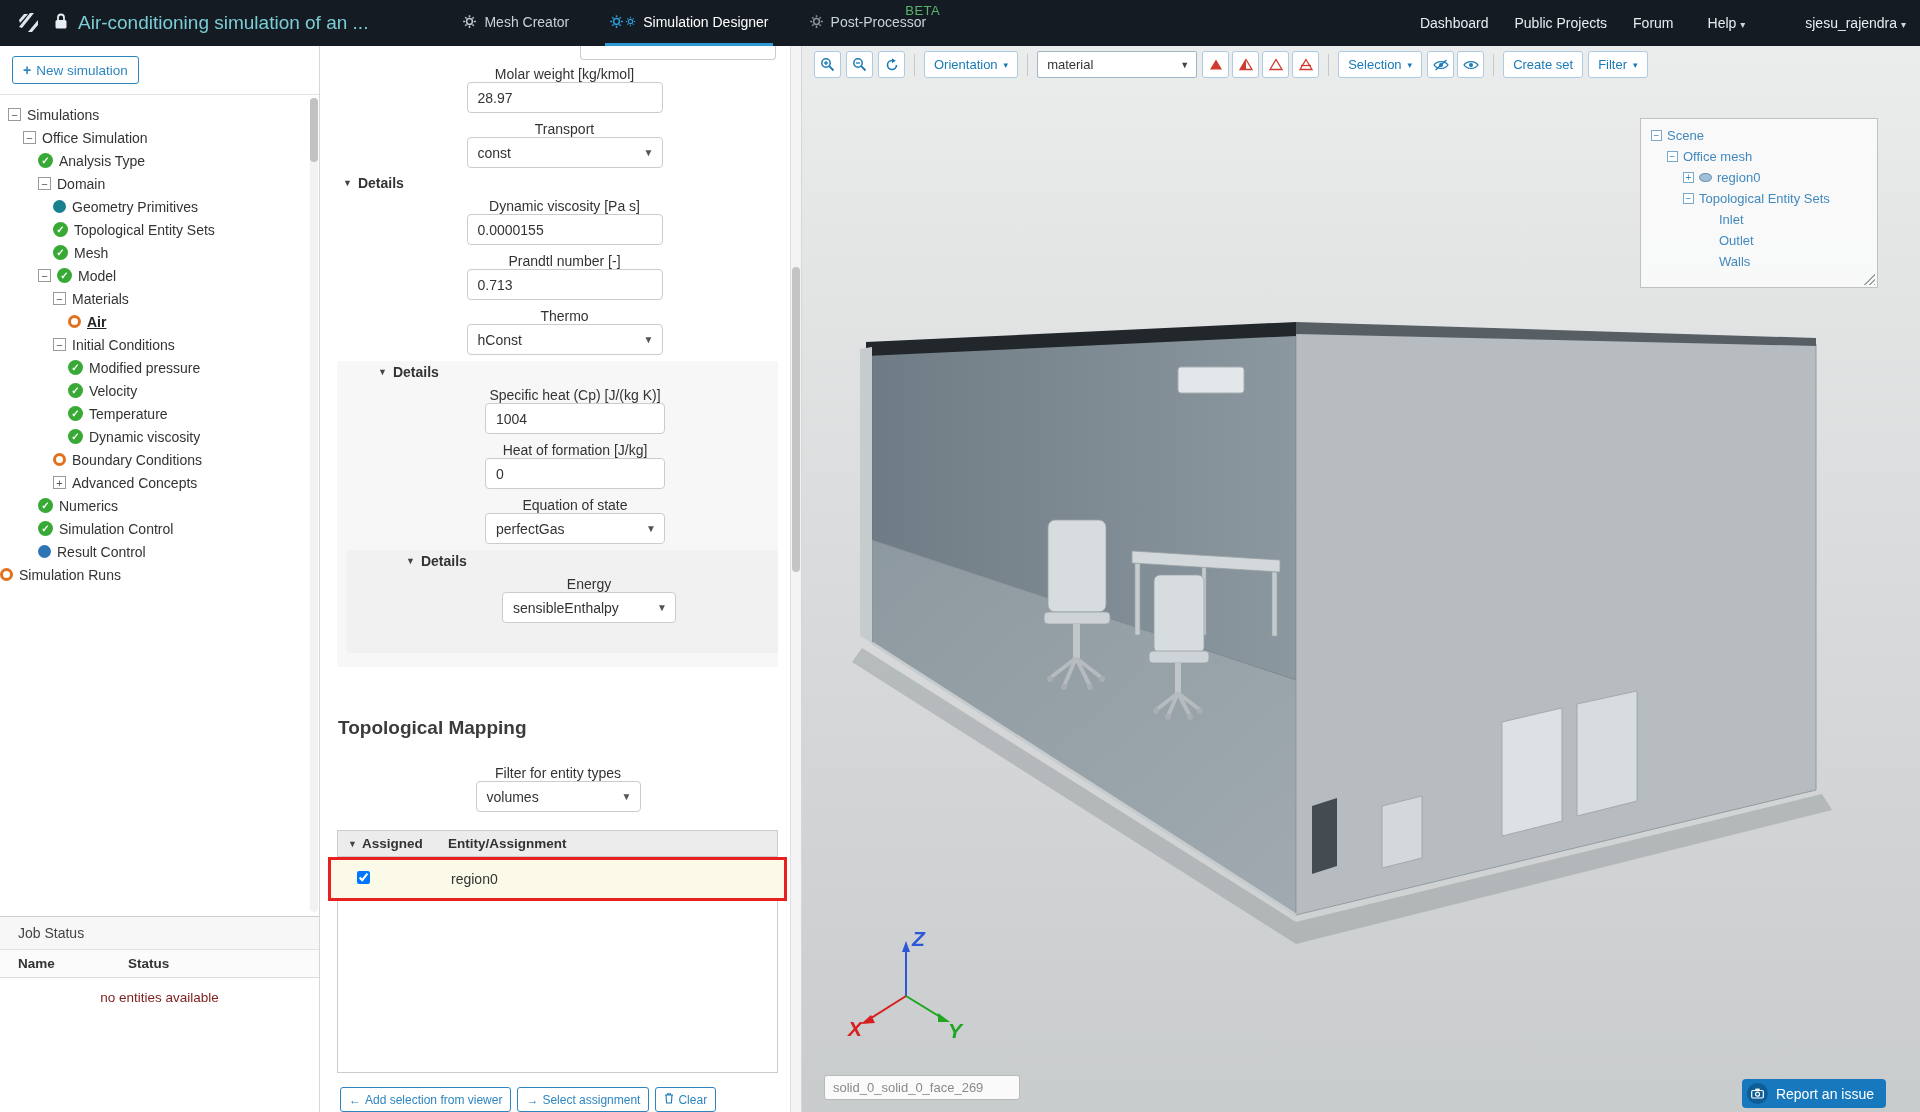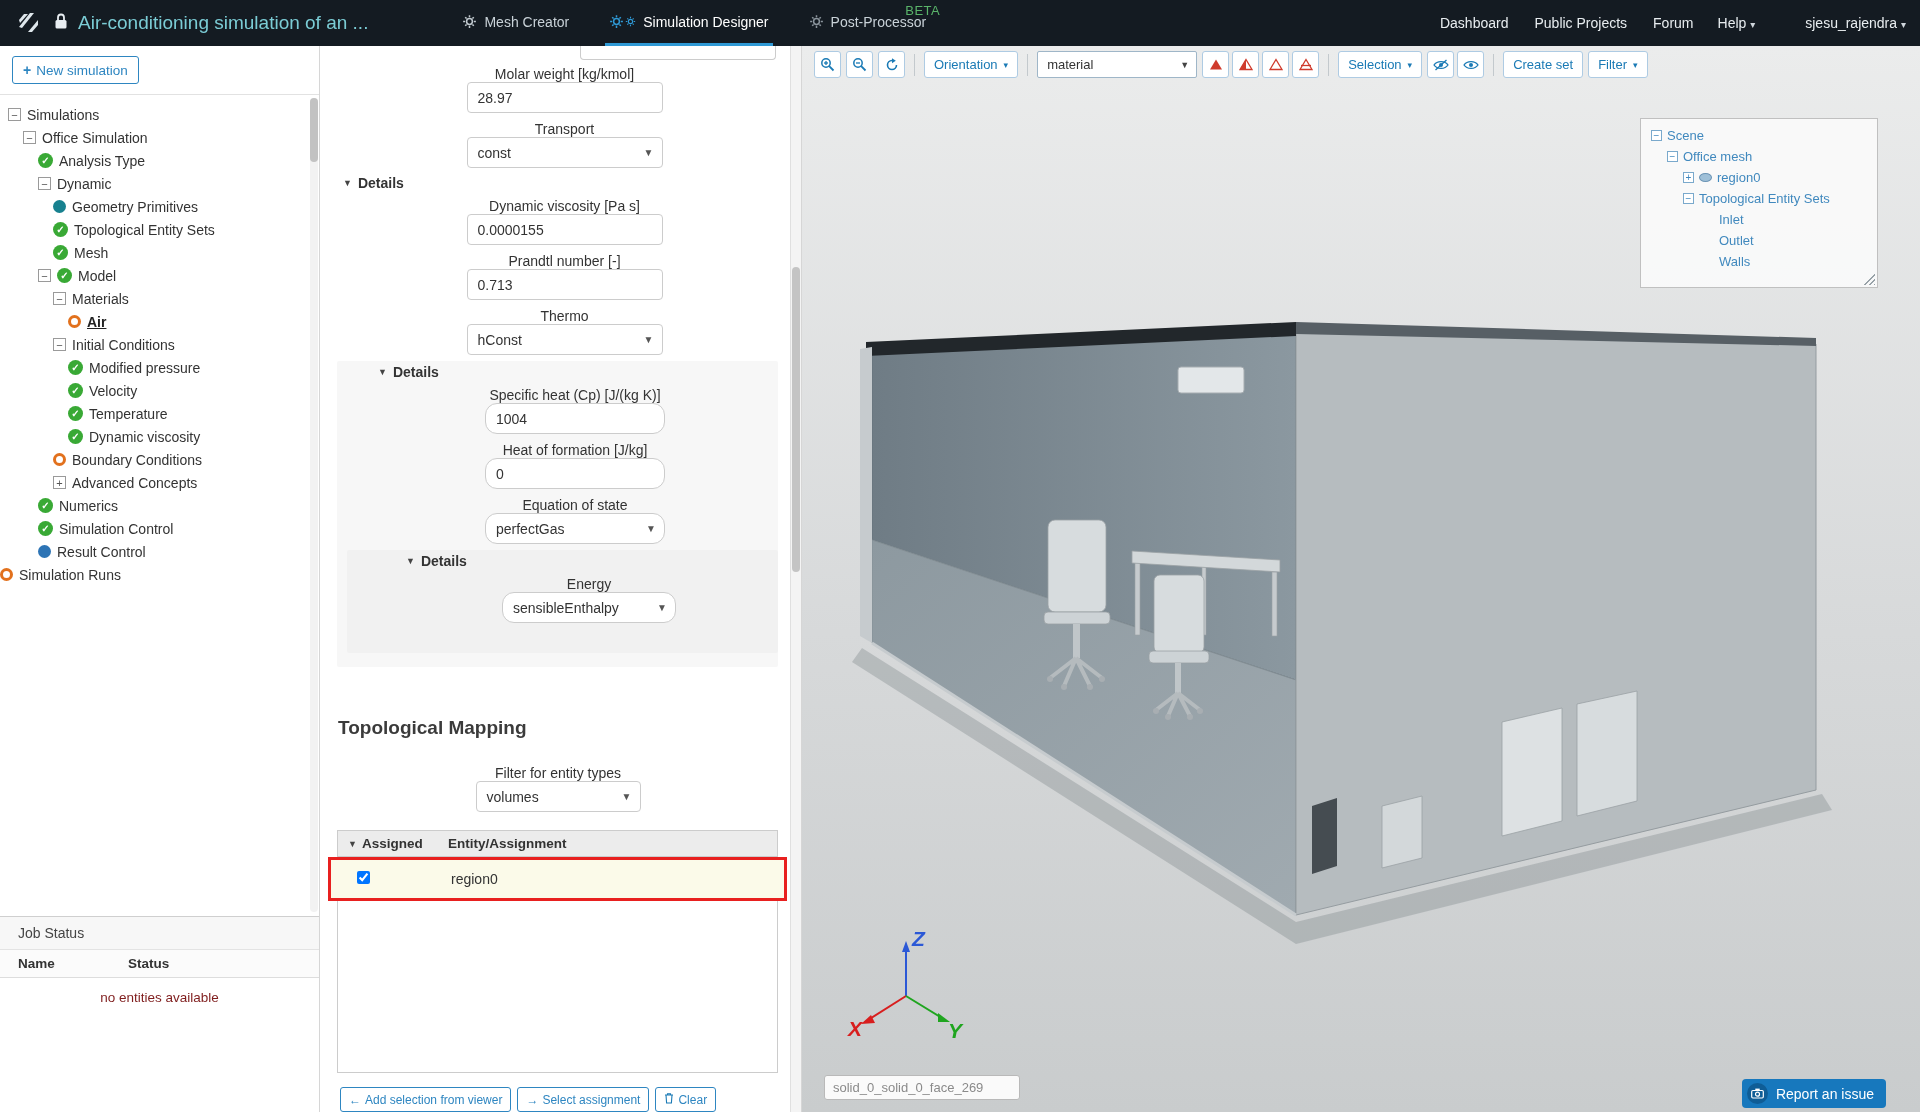--- a/index.html
+++ b/index.html
@@ -8,21 +8,21 @@
 
   
   .topbar { height:46px; background:#141b22; display:flex; align-items:center; padding:0 14px; color:#e8edf0; }
   .topbar-left { display:flex; align-items:center; gap:10px; }
   .logo { width:30px; height:30px; display:flex; align-items:center; justify-content:center; }
   .proj-title { color:#7bccd5; font-size:19px; white-space:nowrap; }
   .topbar-tabs { display:flex; align-items:stretch; gap:32px; margin-left:90px; height:46px; }
   .tab { display:flex; align-items:center; gap:7px; color:#c9d2d8; font-size:14px; border-bottom:3px solid transparent; padding:0 4px; position:relative; }
   .tab.active { color:#fff; border-bottom-color:#2f99d5; }
   .beta { position:absolute; top:3px; right:-10px; font-size:13px; color:#5ab46a; letter-spacing:.5px; }
-  .topbar-right { margin-left:auto; display:flex; align-items:center; gap:24px; font-size:14px; }
+  .topbar-right { margin-left:auto; display:flex; align-items:center; gap:34px; font-size:14px; }
   .nav-links { display:flex; gap:26px; }
   .navlink { color:#e8edf0; white-space:nowrap; }
   .navlink.user { margin-left:26px; }
   .caret-w { font-size:10px; color:#cfd6dc; }
 
   
   .main { display:flex; height:1066px; }
 
   
   .sidebar { width:320px; background:#fff; border-right:1px solid #d6d6d6; position:relative; display:flex; flex-direction:column; }
@@ -56,21 +56,21 @@
   .select .caret { color:#555; font-size:10px; }
   .details-header { display:flex; align-items:center; gap:6px; font-weight:bold; color:#333; padding:3px 0; }
   .tri { font-size:9px; color:#444; }
   .lvl1 > .details-header { padding-left:23px; }
   .lvl2 > .details-header { padding-left:41px; }
   .lvl3 > .details-header { padding-left:59px; }
   .lvl2 { background:#f7f7f7; margin:2px 12px 6px 17px; padding-bottom:14px; border-radius:2px; }
   .lvl3 { background:#f1f1f1; margin:2px 0 0 10px; padding-bottom:26px; border-radius:2px; }
   .lvl2 .form-row { padding-left:51px; padding-right:16px; }
   .lvl3 .form-row { padding-left:69px; padding-right:16px; }
-  .lvl2 .tinput, .lvl2 .select { width:180px;border-radius:12px; }
+  .lvl2 .tinput, .lvl2 .select { width:180px; }
   .lvl3 .select { width:174px; }
   .topo-title { font-size:19px; font-weight:bold; color:#3b3b3b; margin:50px 16px 22px 18px; }
   .topo .form-row { padding-left:20px; }
   .topo .select { width:165px; }
   .assign-table { margin:14px 12px 0 17px; border:1px solid #ccc; height:243px; display:flex; flex-direction:column; background:#fff; }
   .assign-header { display:flex; background:#ececec; border-bottom:1px solid #ccc; font-weight:bold; font-size:13.5px; color:#333; padding:5px 0; }
   .assign-header .c1 { width:110px; padding-left:10px; display:flex; align-items:center; gap:5px; }
   .assign-header .c2 { flex:1; }
   .row-annotate { border:3px solid #e8201f; margin:0 -10px; background:#fff; }
   .assign-row { display:flex; align-items:center; background:#fbfae9; height:38px; padding:0 10px; }
@@ -204,21 +204,21 @@
         <div class="tree-row" data-interactable="true" style="padding-left: 23px;">
           <span class="expander" data-interactable="true">−</span>
           <span class="tree-label" data-interactable="false">Office Simulation</span>
         </div>
         <div class="tree-row" data-interactable="true" style="padding-left: 38px;">
           <span class="st-ic check" data-interactable="false">✓</span>
           <span class="tree-label" data-interactable="false">Analysis Type</span>
         </div>
         <div class="tree-row" data-interactable="true" style="padding-left: 38px;">
           <span class="expander" data-interactable="true">−</span>
-          <span class="tree-label" data-interactable="false">Dynamic</span>
+          <span class="tree-label" data-interactable="false">Domain</span>
         </div>
         <div class="tree-row" data-interactable="true" style="padding-left: 53px;">
           <span class="st-ic dot-teal" data-interactable="false"></span>
           <span class="tree-label" data-interactable="false">Geometry Primitives</span>
         </div>
         <div class="tree-row" data-interactable="true" style="padding-left: 53px;">
           <span class="st-ic check" data-interactable="false">✓</span>
           <span class="tree-label" data-interactable="false">Topological Entity Sets</span>
         </div>
         <div class="tree-row" data-interactable="true" style="padding-left: 53px;">

